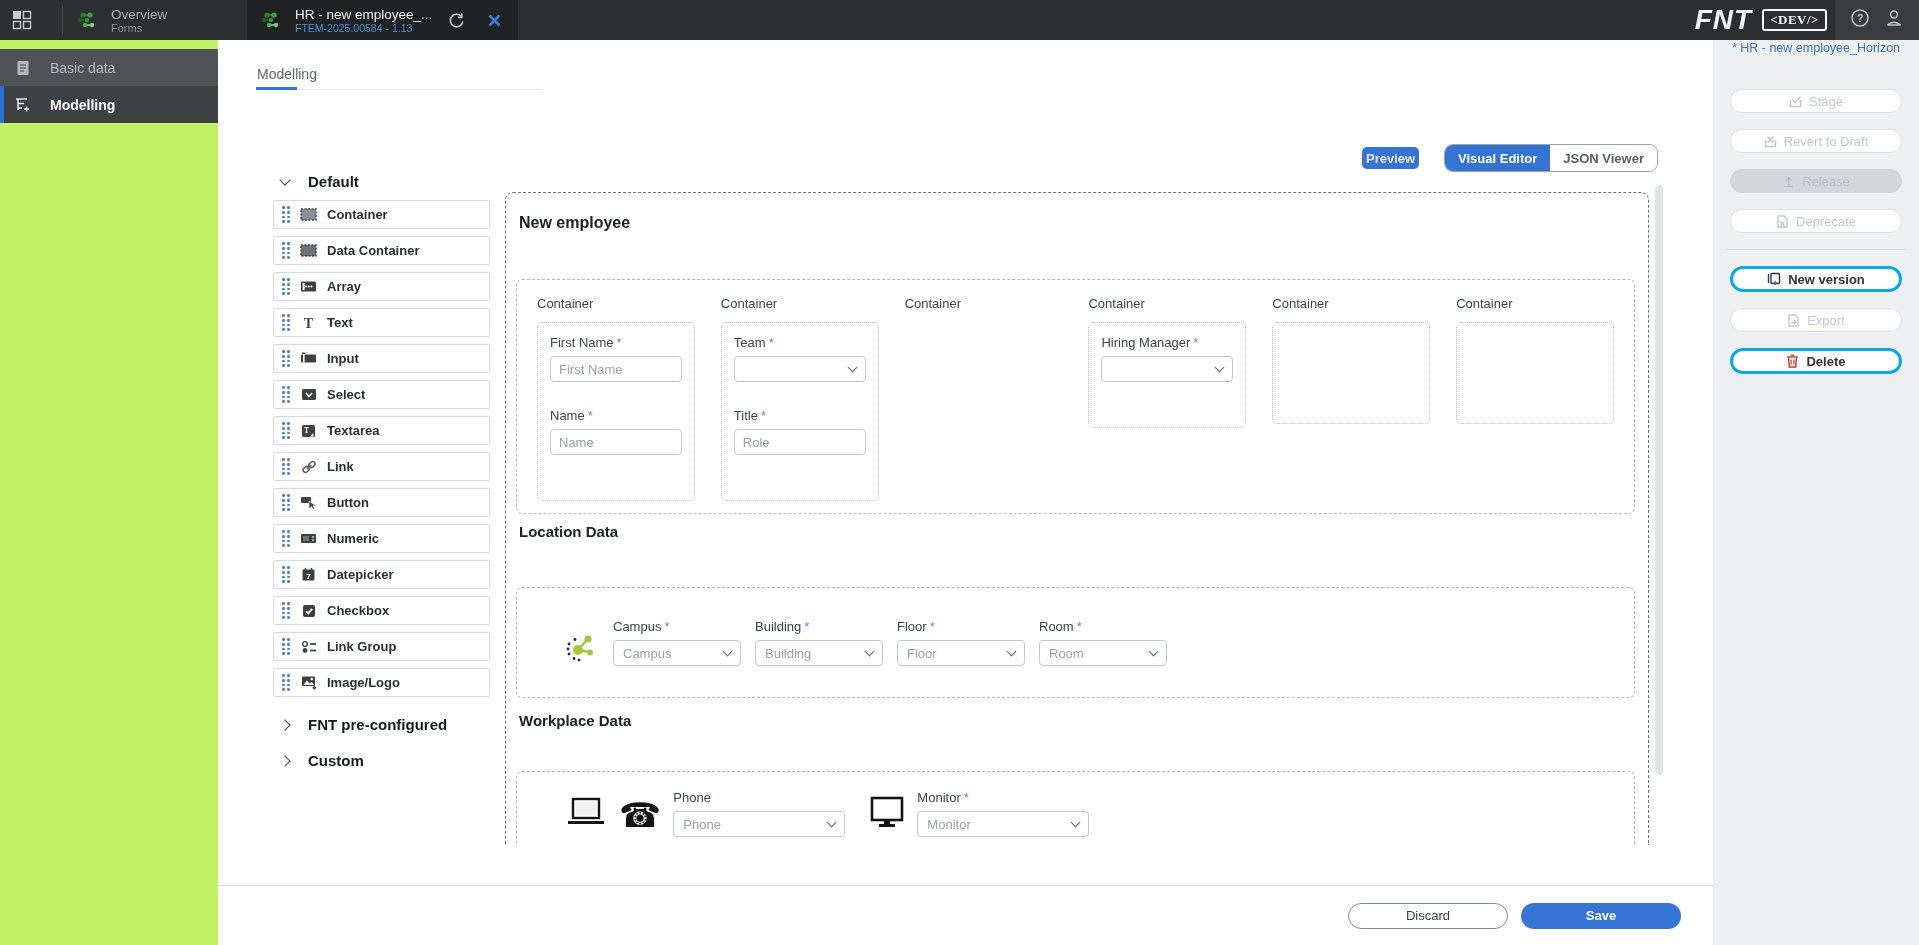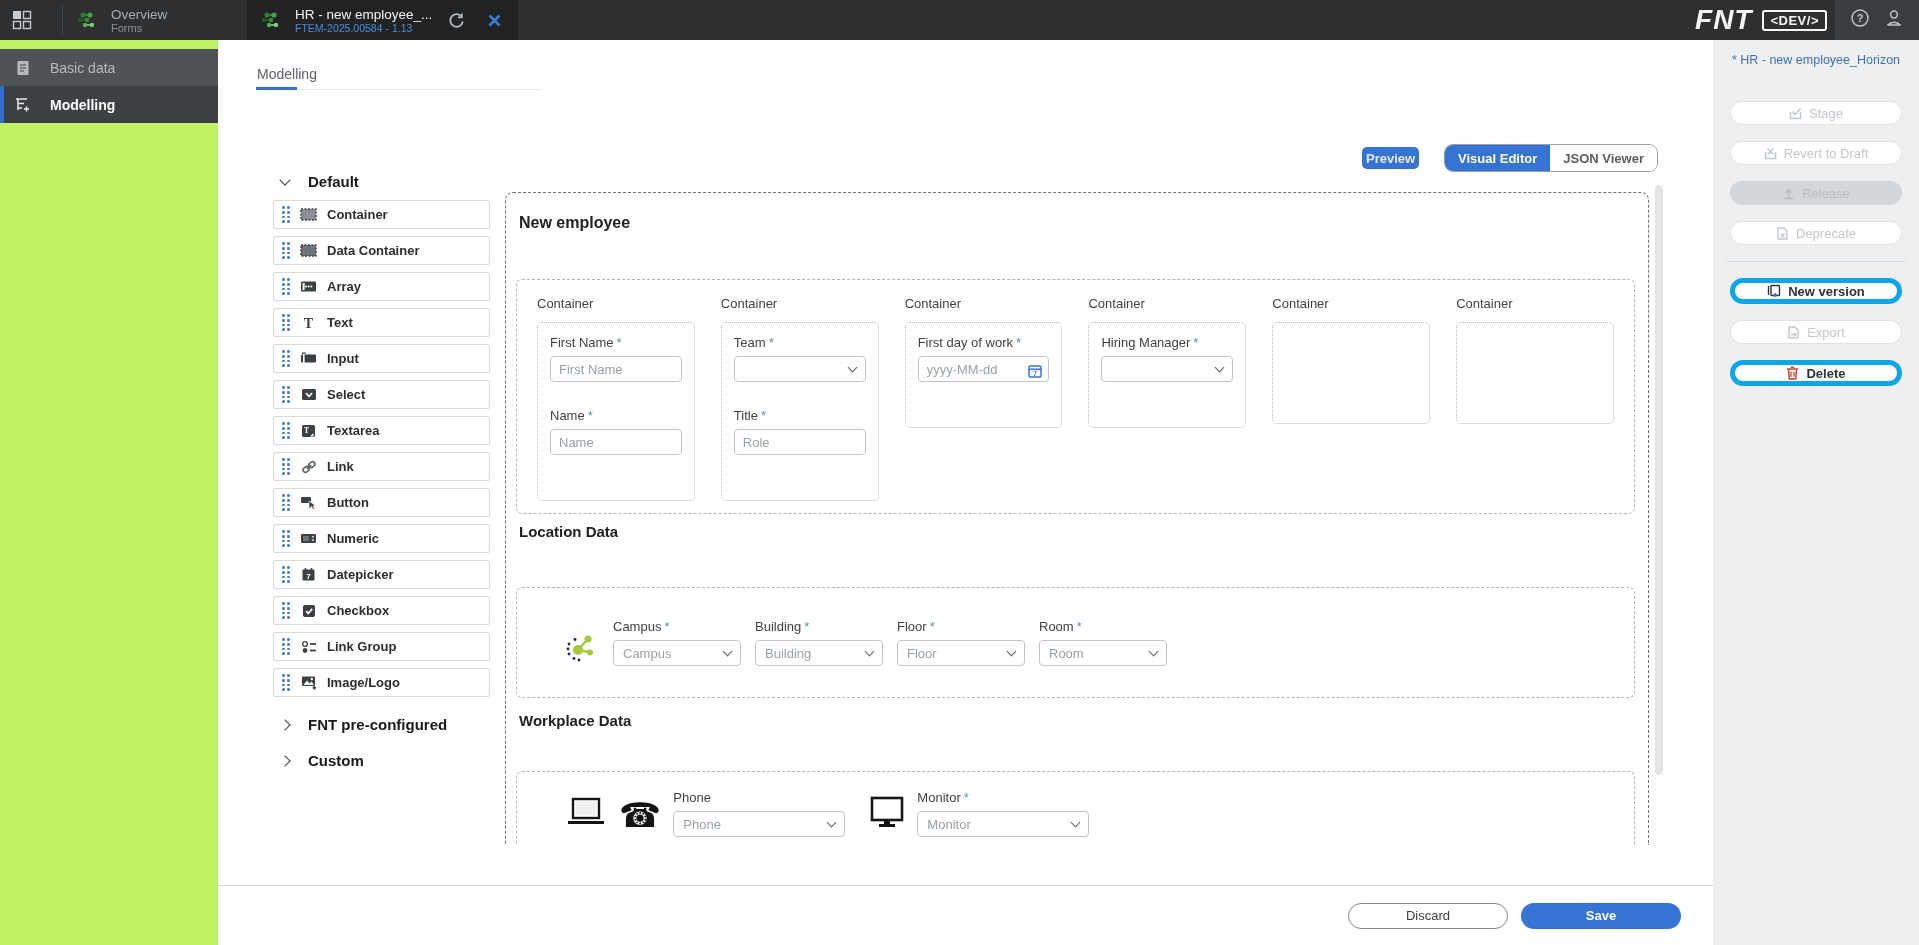--- a/index.html
+++ b/index.html
@@ -14,37 +14,37 @@
   .tb-sep { width:1px; background:#46494b; margin:6px 0; }
   .tb-tab { display:flex; align-items:center; gap:10px; padding:0 18px 0 14px; min-width:170px; cursor:pointer; }
   .tb-tab .t1 { display:block; font-size:13.5px; color:#a9adb0; line-height:15px; }
   .tb-tab .t2 { display:block; font-size:11px; color:#8c9093; line-height:12px; }
   .tb-tab.active { background:#202224; margin-left:14px; padding-right:10px; }
   .tb-tab.active .t1 { color:#f2f3f4; }
   .tb-tab.active .t2 { color:#4a8fd9; font-size:10.5px; }
   .tb-iconbtn { display:flex; align-items:center; justify-content:center; width:28px; height:40px; cursor:pointer; }
   .tb-right { margin-left:auto; display:flex; align-items:stretch; }
   .fnt-logo { align-self:center; color:#f4f5f6; font-size:28px; font-weight:900; font-style:italic; letter-spacing:1px; padding-right:10px; }
-  .dev-badge { align-self:center; border:2px solid #f4f5f6; border-radius:3px; color:#f4f5f6; font-weight:700; font-size:13px; padding:1px 6px; letter-spacing:0.5px; }
+  .dev-badge { align-self:center; border:2px solid #f4f5f6; border-radius:3px; color:#f4f5f6; font-weight:700; font-size:13px; padding:1px 6px; letter-spacing:0.5px;font-family:Liberation Serif, serif; }
   .tb-corner { margin-left:8px; width:84px; background:#3a3d40; display:flex; align-items:center; justify-content:center; gap:14px; }
 
   
   .sidebar { position:absolute; left:0; top:40px; width:218px; height:905px; background:#bef264; z-index:20; }
   .side-item { display:flex; align-items:center; gap:18px; height:37px; padding-left:14px; color:#b6babd; font-size:14px; cursor:pointer; }
   .side-item.first { margin-top:9px; background:#505356; }
   .side-item.active { background:#3d4144; color:#ffffff; font-weight:700; border-left:4px solid #2f6fd3; padding-left:10px; }
 
   
-  .rpanel { position:absolute; left:1713px; top:40px; width:206px; height:905px; background:#edeff1; padding-top:12px; z-index:20; }
+  .rpanel { position:absolute; left:1713px; top:40px; width:206px; height:905px; background:#edeff1; z-index:20; }
   .rpanel-title { text-align:center; color:#3e72b8; font-size:12.5px; line-height:16px; }
   .rbtn-stack { margin:33px 17px 0 17px; display:flex; flex-direction:column; gap:16px; }
   .rbtn { height:24px; border-radius:12px; background:#fff; border:1px solid #dfe2e5; color:#c2c7cc; font-size:13px; display:flex; align-items:center; justify-content:center; gap:7px; cursor:default; }
   .rbtn svg { flex:0 0 auto; }
   .rbtn.filled { background:#d3d7da; border:none; color:#b9bec3; }
-  .rbtn.enabled { border:5px solid #0ea5e9; color:#2f3337; font-weight:700; height:26px; border-radius:13px; cursor:pointer; }
+  .rbtn.enabled { border:3px solid #0ea5e9; color:#2f3337; font-weight:700; height:26px; border-radius:13px; cursor:pointer; }
   .rbtn-divider { height:1px; background:#d9dcdf; margin:0 -4px; }
   .red-ic { color:#c0392b; }
 
   
   .content { position:absolute; left:218px; top:40px; width:1495px; height:905px; background:#fff; z-index:10; }
   .ctab { position:absolute; left:39px; top:26px; font-size:14px; color:#5f6368; }
   .ctab-line { position:absolute; left:38px; top:49px; width:286px; height:1px; background:#e8eaec; }
   .ctab-bar { position:absolute; left:38px; top:47px; width:41px; height:3px; background:#3574d3; }
 
   
@@ -555,33 +555,20 @@
             </div>
             <div class="field">
               <div class="f-label"><span>Title</span><span class="req">*</span></div>
               <input class="f-input" type="text" placeholder="Role" style="">
             </div>
           </div>
         </div>
 
         <div class="cvcol">
           <div class="cvcol-label">Container</div>
-          <div class="sub-box short">
-            <div class="field f-date">
-              <div class="f-label"><span>First day of work</span><span class="req">*</span></div>
-              <input class="f-input" type="text" placeholder="yyyy-MM-dd" style="">
-              <span class="cal-ic" style="top:28px;">
-                <svg width="16" height="16" viewBox="0 0 16 16">
-                    <rect x="2" y="3" width="12" height="11" rx="1" fill="none" stroke="#3574d3" stroke-width="1.5"></rect>
-                    <line x1="2" y1="6.2" x2="14" y2="6.2" stroke="#3574d3" stroke-width="1.5"></line>
-                    <text x="8" y="12.6" font-size="6.5" text-anchor="middle" fill="#3574d3" font-family="Liberation Sans, sans-serif" font-weight="bold">7</text>
-                  </svg>
-              </span>
-            </div>
-          </div>
         </div>
 
         <div class="cvcol">
           <div class="cvcol-label">Container</div>
           <div class="sub-box short">
             <div class="field">
               <div class="f-label"><span>Hiring Manager</span><span class="req">*</span></div>
               <div class="f-select">
                   <span class="ph"></span>
                   <i class="sel-chev"></i>

